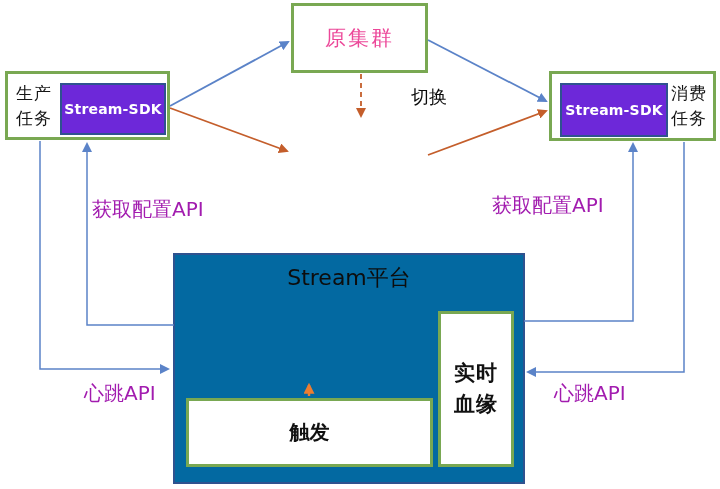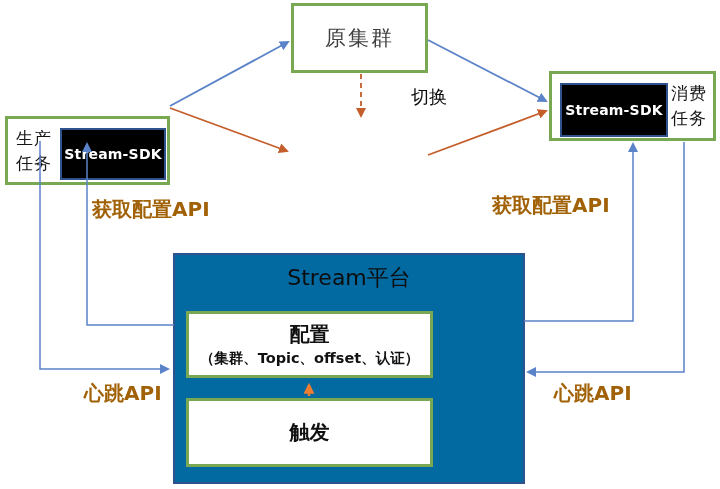--- a/index.html
+++ b/index.html
@@ -10,59 +10,59 @@
   }
   .svg-layer {
     position: absolute; left: 0; top: 0; width: 720px; height: 489px;
     pointer-events: none; z-index: 5;
   }
   .green-box {
     position: absolute; background: #ffffff;
     border: 3px solid #79a852;
   }
   .blue-fill {
-    background: #000000; border: 2px solid #2f528f;
+    background: #6d28d9; border: 2px solid #2f528f;
   }
   
   .task-box { display: flex; align-items: center; }
   .task-label {
     position: absolute; top: 0; height: 100%;
     display: flex; flex-direction: column; justify-content: center;
     font-size: 17px; font-weight: 500; color: #151515; line-height: 1.45;
     text-align: left; letter-spacing: 1px;
   }
   .sdk-box {
     position: absolute; display: flex; align-items: center; justify-content: center;
     color: #ffffff; font-weight: 700; font-size: 14px; letter-spacing: 0.2px;
   }
   
   .cluster-box {
     display: flex; align-items: center; justify-content: center;
-    font-size: 21px; font-weight: 500; color: #404040; letter-spacing: 2px;
+    font-size: 21px; font-weight: 500; color: #ec4899; letter-spacing: 2px;
   }
   
   .platform-box {
     position: absolute; left: 173px; top: 253px; width: 352px; height: 231px;
     background: #0369a1; border: 2px solid #2f528f;
   }
   .platform-title {
     margin-top: 8px; text-align: center;
     font-size: 22px; font-weight: 500; color: #0d0d0d;
   }
   .inner-white {
     position: absolute; background: #ffffff; border: 3px solid #79a852;
     display: flex; flex-direction: column; align-items: center; justify-content: center;
     color: #111111; text-align: center;
   }
   .inner-title { font-size: 20px; font-weight: 700; line-height: 1.25; }
   .inner-sub { font-size: 14.5px; font-weight: 600; margin-top: 2px; white-space: nowrap; }
   .lineage-text { font-size: 21px; font-weight: 700; line-height: 1.5; letter-spacing: 1px; }
   
   .api-label {
-    position: absolute; font-size: 20px; font-weight: 700; color: #a16207;
+    position: absolute; font-size: 20px; font-weight: 400; color: #a21caf;
     white-space: nowrap; z-index: 4;
   }
   .switch-label {
     position: absolute; font-size: 18px; font-weight: 500; color: #0a0a0a;
     white-space: nowrap; z-index: 4; margin-left: 37px;
   }
 </style>
 </head>
 <body>
 
@@ -95,21 +95,21 @@
 
     <path d="M174,325 L87,325 L87,144" fill="none" stroke="#5b83c8" stroke-width="1.5" marker-end="url(#ab)"></path>
 
     <path d="M524,321 L633,321 L633,144" fill="none" stroke="#5b83c8" stroke-width="1.5" marker-end="url(#ab)"></path>
 
     <path d="M684,142 L684,372 L528,372" fill="none" stroke="#5b83c8" stroke-width="1.5" marker-end="url(#ab)"></path>
 
     <path d="M309,396 L309,385" fill="none" stroke="#ed7d31" stroke-width="2.4" marker-end="url(#aot)"></path>
   </svg>
 
-  <div class="green-box task-box" style="left:5px; top:71px; width:165px; height:69px;margin-top:45px;">
+  <div class="green-box task-box" style="left:5px; top:71px; width:165px; height:69px;">
     <div class="task-label" style="left:8px; width:46px;">
       <span>生产</span>
       <span>任务</span>
     </div>
     <div class="sdk-box blue-fill" style="left:52px; top:9px; width:106px; height:52px;">
       <span>Stream-SDK</span>
     </div>
   </div>
 
   <div class="green-box task-box" style="left:549px; top:71px; width:167px; height:70px;">
@@ -125,29 +125,31 @@
   <div class="green-box cluster-box" style="left:291px; top:3px; width:137px; height:70px;">
     <span>原集群</span>
   </div>
 
 
   <div class="switch-label" style="left:374px; top:85px;">切换</div>
 
   <div class="platform-box">
     <div class="platform-title">Stream平台</div>
 
-    <div class="inner-white" style="left:11px; top:56px; width:247px; height:67px;">
-      <div class="inner-title">配置</div>
-      <div class="inner-sub">（集群、Topic、offset、认证）</div>
-    </div>
 
     <div class="inner-white" style="left:11px; top:143px; width:247px; height:69px;">
       <div class="inner-title">触发</div>
     </div>
 
+    <div class="inner-white" style="left:263px; top:56px; width:76px; height:156px;">
+      <div class="lineage-text">
+        <div>实时</div>
+        <div>血缘</div>
+      </div>
+    </div>
   </div>
 
   <div class="api-label" style="left:92px; top:196px;">获取配置API</div>
   <div class="api-label" style="left:492px; top:192px;">获取配置API</div>
   <div class="api-label" style="left:84px; top:380px;">心跳API</div>
   <div class="api-label" style="left:554px; top:380px;">心跳API</div>
 
 </div>
 
 </body></html>

